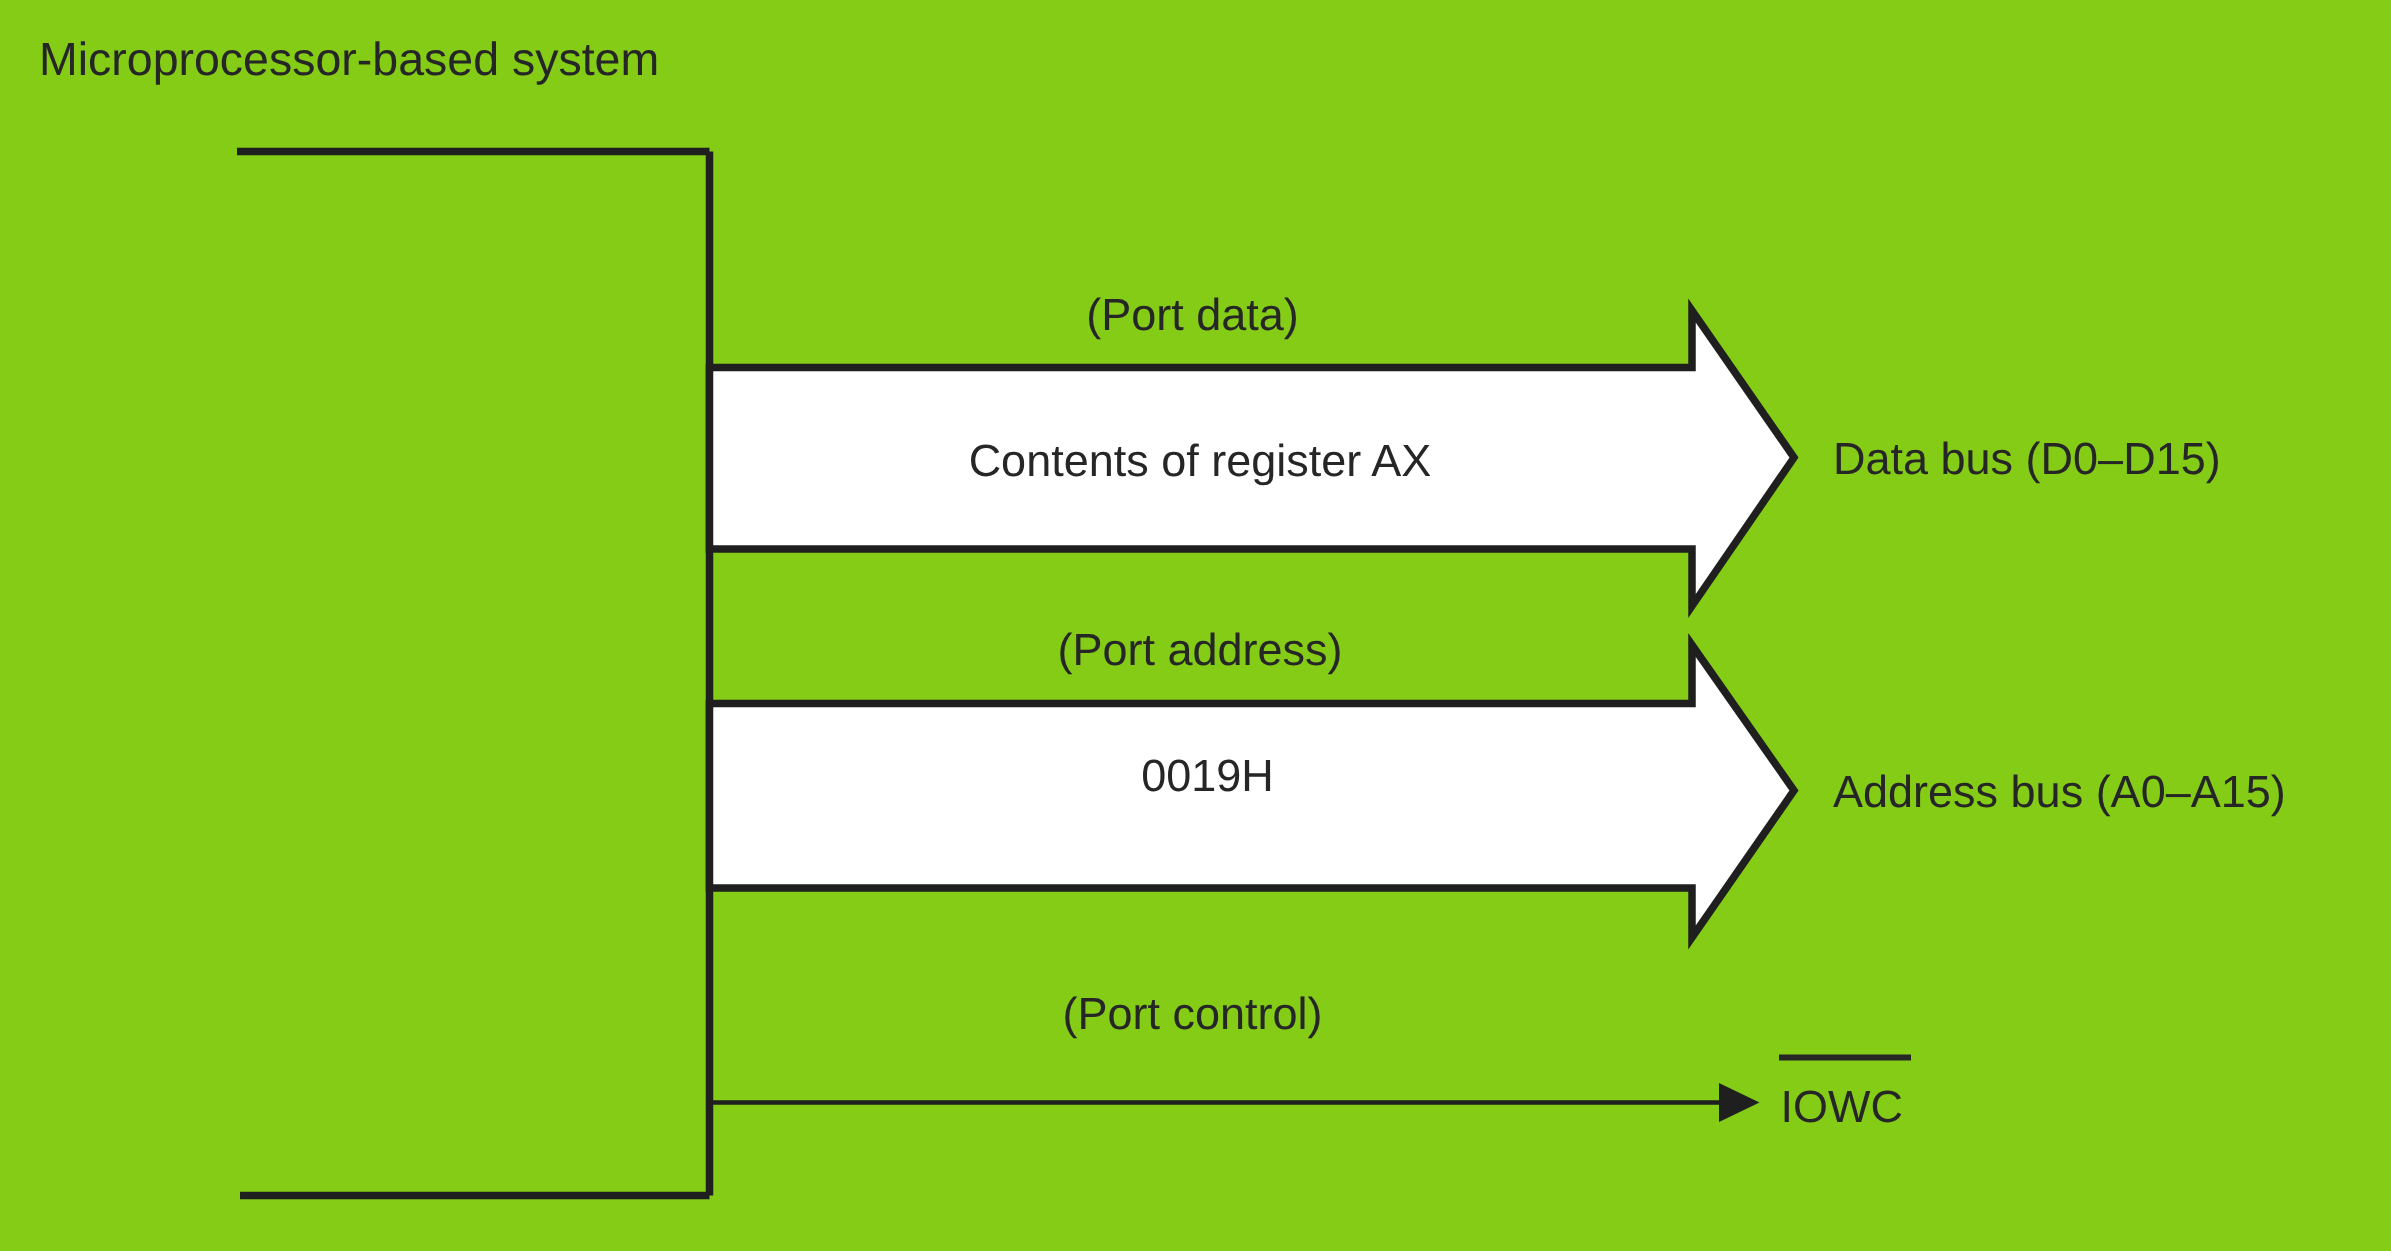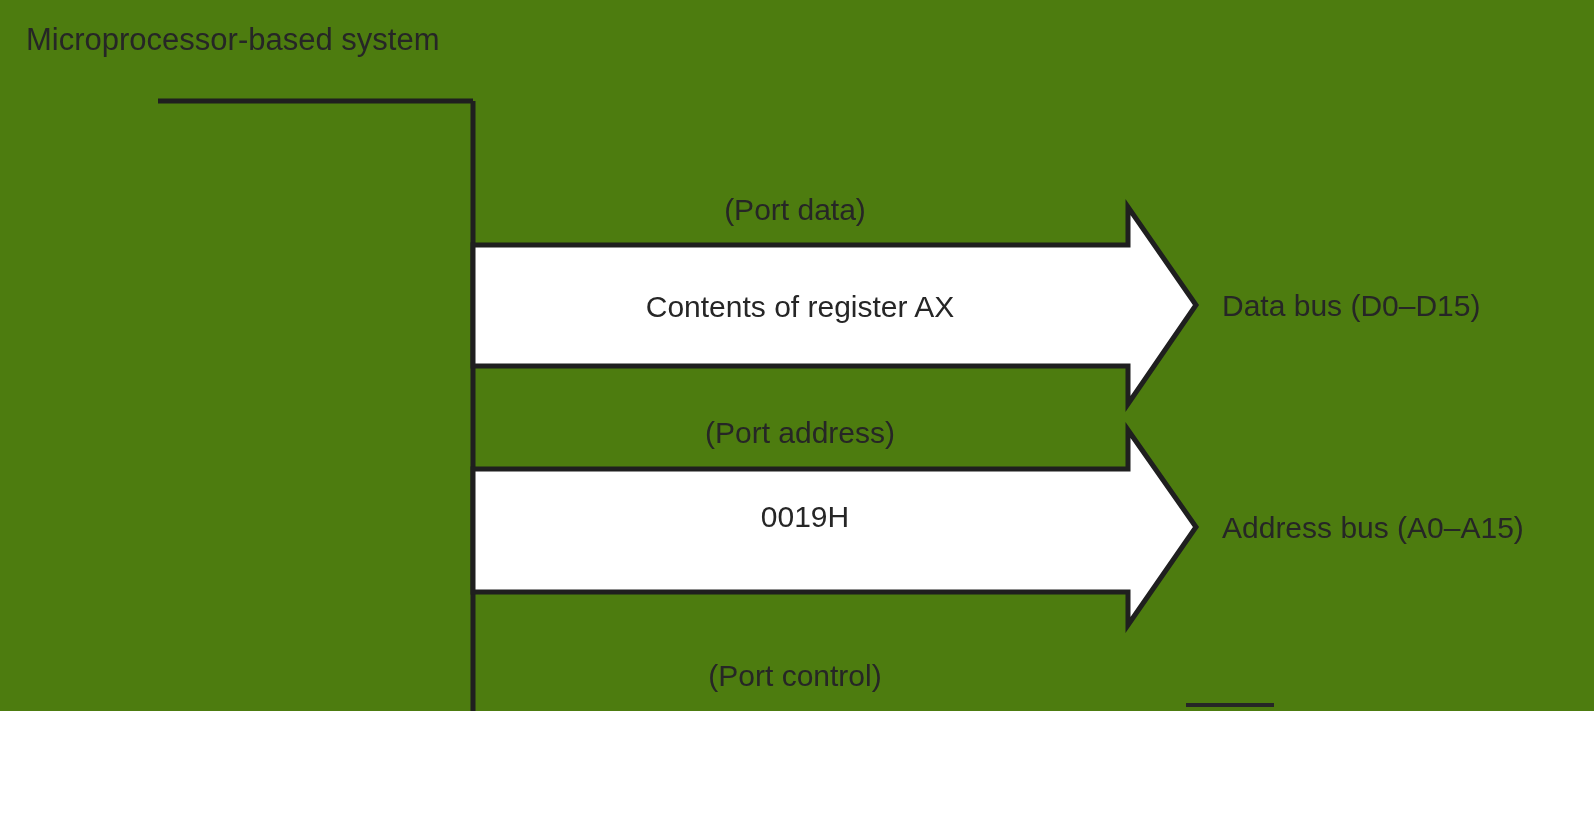--- a/index.html
+++ b/index.html
@@ -8,22 +8,22 @@
     padding: 0;
     background: #ffffff;
   }
   body {
     font-family: "Liberation Sans", sans-serif;
     color: #1a1a1a;
   }
   #figure-root {
     position: relative;
     width: 1594px;
-    height: 711px;
-    background: #4d7c0f;
+    height: 834px;
+    background: #84cc16;
     overflow: hidden;
   }
   #figure-svg {
     position: absolute;
     left: 0;
     top: 0;
     width: 1594px;
     height: 834px;
   }
   .diagram-text {

